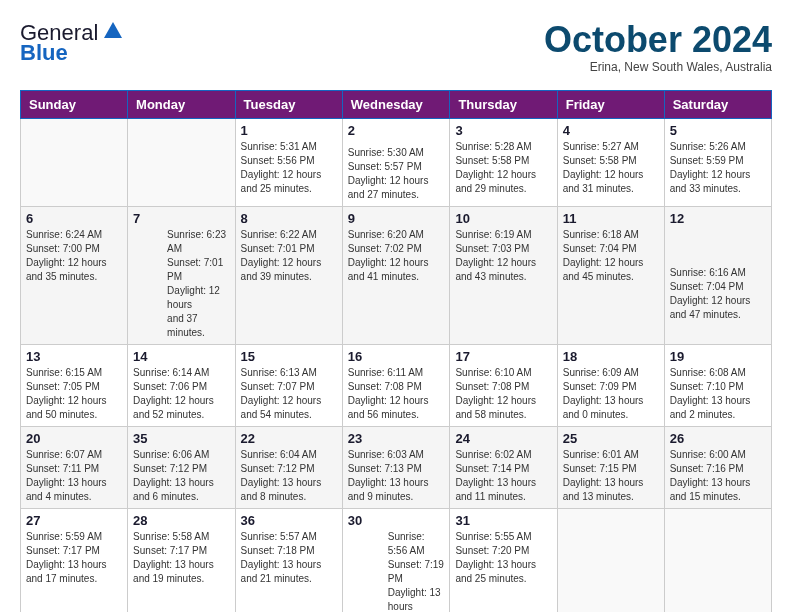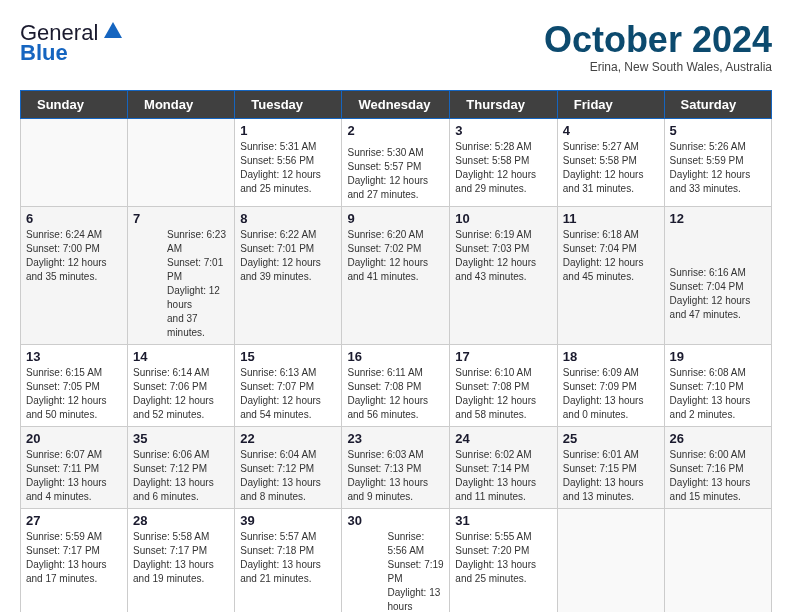--- a/index.html
+++ b/index.html
@@ -33,23 +33,23 @@
     .subtitle {
       font-size: 12px;
       color: #444;
     }
     .calendar {
       width: 100%;
       border-collapse: collapse;
       font-size: 11px;
     }
     .calendar thead th {
-      background-color: #404040;
+      background-color: #701a75;
       color: #fff;
-      padding: 6px 16px;
+      padding: 6px 8px;
       text-align: left;
       font-size: 13px;
       font-weight: bold;
       border: 1px solid #1565c0;
     }
     .calendar tbody td {
       border: 1px solid #ccc;
       vertical-align: top;
       padding: 4px 5px;
       height: 80px;
@@ -308,21 +308,21 @@
 and 17 minutes.</div>
         </td>
         <td>
           <span class="day-number">28</span>
           <div class="day-info" style="white-space: pre-line;">Sunrise: 5:58 AM
 Sunset: 7:17 PM
 Daylight: 13 hours
 and 19 minutes.</div>
         </td>
         <td>
-          <span class="day-number">39</span>
+          <span class="day-number">36</span>
           <div class="day-info" style="white-space: pre-line;">Sunrise: 5:57 AM
 Sunset: 7:18 PM
 Daylight: 13 hours
 and 21 minutes.</div>
         </td>
         <td>
           <span class="day-number">30</span>
           <div class="day-info" style="white-space: pre-line; margin-left: 40px;">Sunrise: 5:56 AM
 Sunset: 7:19 PM
 Daylight: 13 hours

